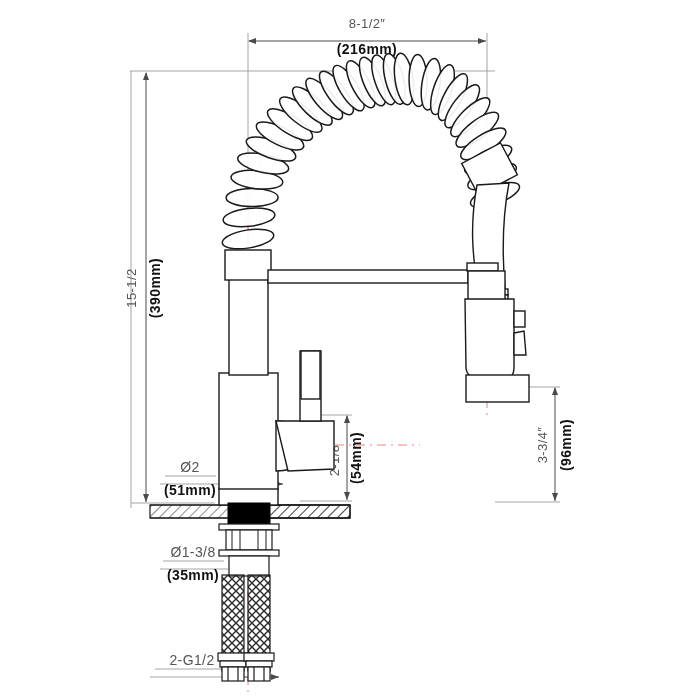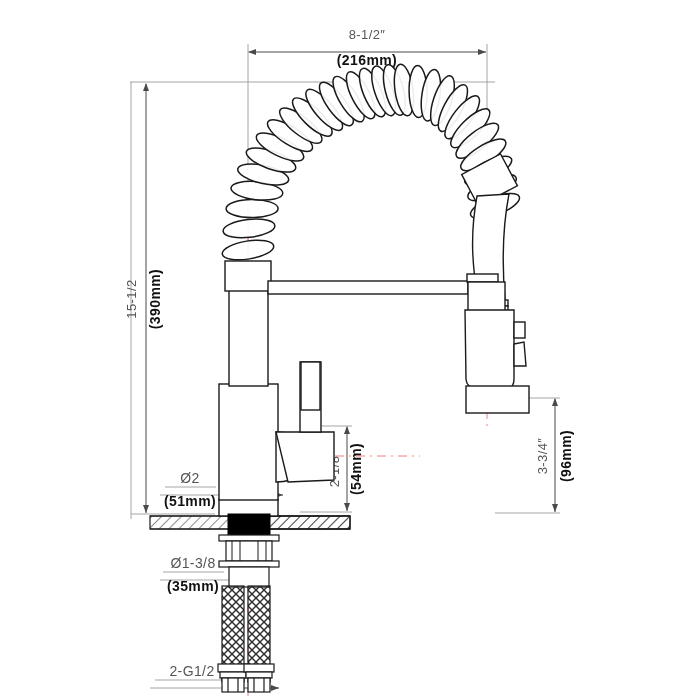--- a/index.html
+++ b/index.html
@@ -9,21 +9,21 @@
   }
   body {
     width: 700px;
     height: 700px;
     font-family: "Liberation Sans", sans-serif;
     overflow: hidden;
     position: relative;
   }
   #drawing-root {
     position: absolute;
-    top: 14px; left: 0;
+    top: 3px; left: 0;
     width: 700px;
     height: 591px;
   }
   svg { display: block; }
   .dim-text {
     font-family: "Liberation Sans", sans-serif;
     font-size: 13px;
     fill: #555555;
     letter-spacing: 0.4px;
   }

